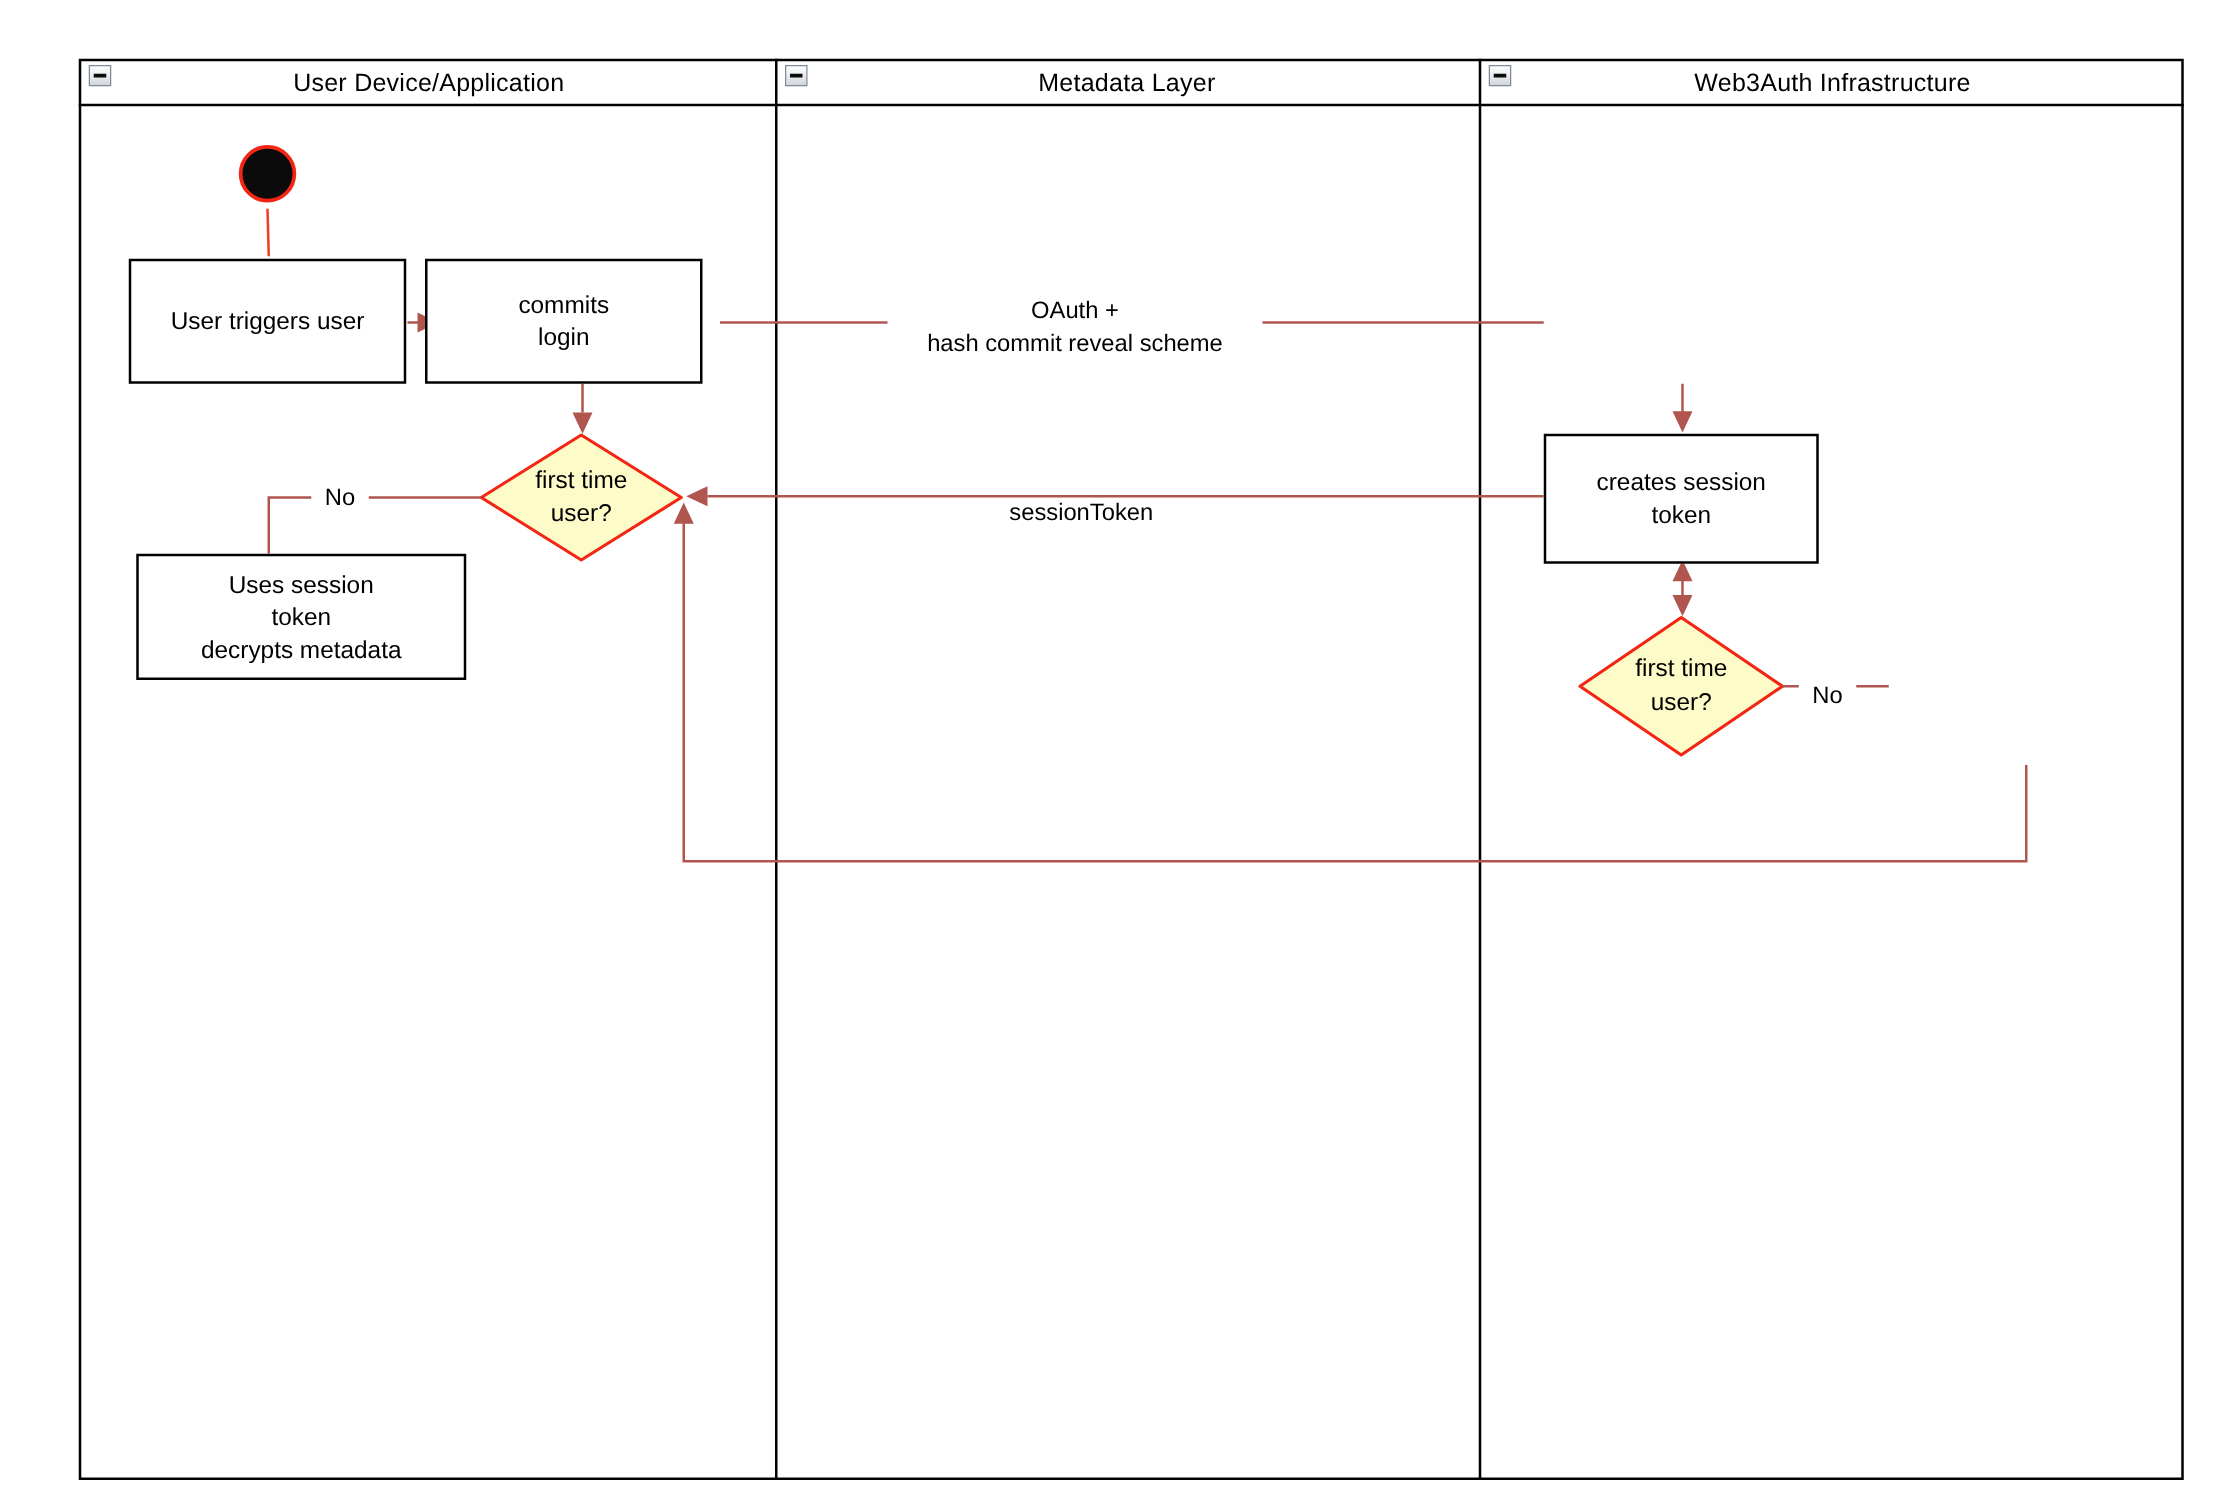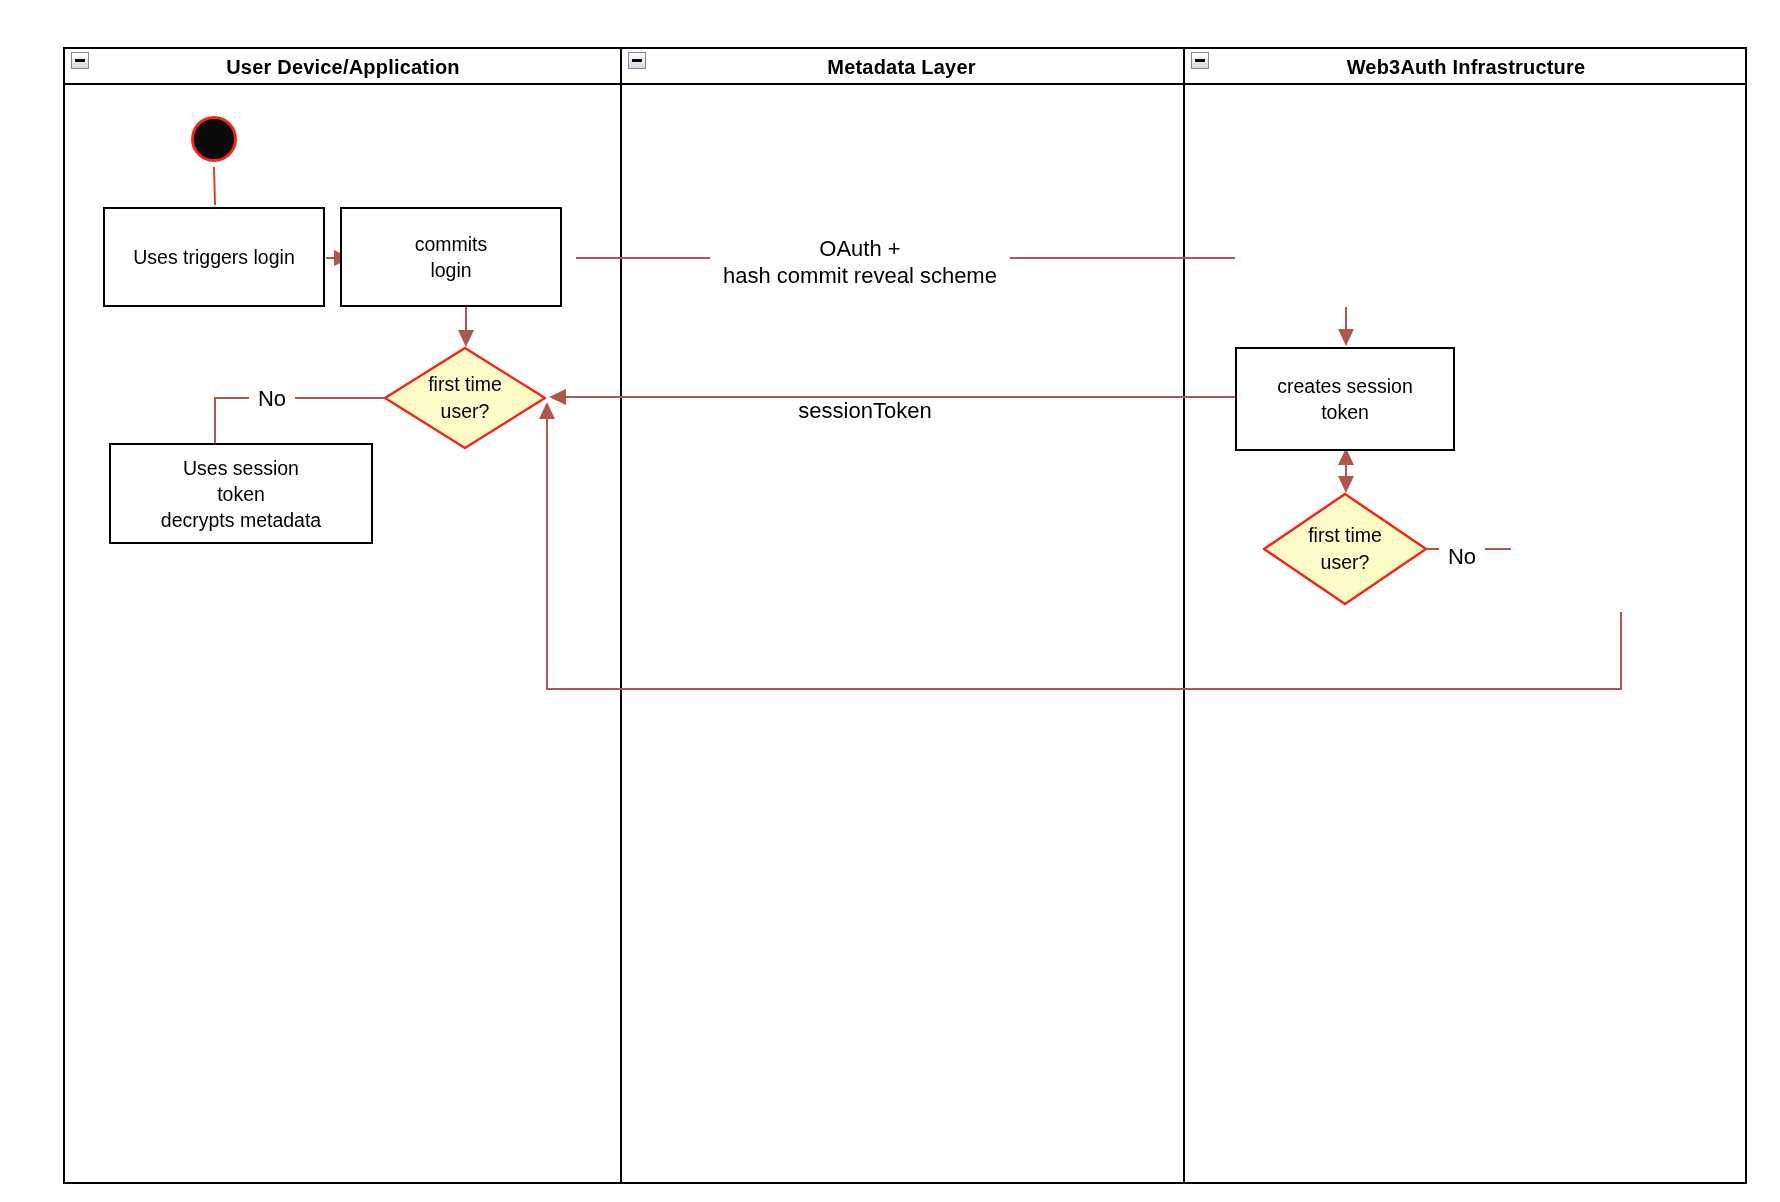--- a/index.html
+++ b/index.html
@@ -10,21 +10,21 @@
   *{margin:0;padding:0;box-sizing:border-box}
   html,body{background:#fff}
   body{font-family:"Liberation Sans","DejaVu Sans",sans-serif;color:var(--ink)}
   .canvas{position:relative;width:1780px;height:1202px;background:#fff;overflow:hidden}
 
   
   .frame{position:absolute;left:63px;top:47px;width:1684px;height:1137px;border:2px solid var(--ink)}
   .vsep{position:absolute;top:47px;width:2px;height:1137px;background:var(--ink)}
   .hsep{position:absolute;left:63px;top:83px;width:1684px;height:2px;background:var(--ink)}
   .lane-title{position:absolute;top:53px;height:28px;display:flex;align-items:center;justify-content:center;
-    font-size:20px;font-weight:bold;letter-spacing:.2px}
+    font-size:20px;font-weight:normal;letter-spacing:.2px}
   .collapse{position:absolute;width:18px;height:17px;border:1px solid var(--icon-border);
     background:linear-gradient(#ffffff,var(--icon-bg));display:flex;align-items:center;justify-content:center}
   .minus{width:10px;height:3px;background:#0a0a0a}
 
   
   svg.wires{position:absolute;left:0;top:0;width:1780px;height:1202px;pointer-events:none}
   .edge{stroke:var(--connector);stroke-width:2;fill:none}
   .estart{stroke:var(--edge-bright);stroke-width:2;fill:none}
   .head{fill:var(--connector);stroke:none}
   .diamond{fill:var(--diamond-fill);stroke:var(--diamond-stroke);stroke-width:2.5;stroke-linejoin:round}
@@ -32,21 +32,21 @@
   
   .node{position:absolute;background:#fff;border:2px solid var(--ink);display:flex;align-items:center;
     justify-content:center;text-align:center;font-size:19.5px;line-height:26px;white-space:pre-line}
   .start{position:absolute;left:191px;top:116px;width:46px;height:46px;border-radius:50%;
     background:var(--start-fill);border:3px solid var(--diamond-stroke)}
   .dtext{position:absolute;display:flex;align-items:center;justify-content:center;text-align:center;
     font-size:19.5px;line-height:27px;white-space:pre-line}
 
   
   .edge-label{position:absolute;display:flex;align-items:center;justify-content:center;text-align:center;
-    font-size:22px;line-height:27px;white-space:pre-line}
+    font-size:19px;line-height:27px;white-space:pre-line}
   .opaque{background:#fff}
 
   #n-user-triggers{left:103px;top:207px;width:222px;height:100px}
   #n-commits{left:340px;top:207px;width:222px;height:100px}
   #n-verifies{left:1235px;top:208px;width:220px;height:99px}
   #n-creates{left:1235px;top:347px;width:220px;height:104px}
   #n-retrieves{left:1511px;top:494px;width:220px;height:118px}
   #n-uses-session{left:109px;top:443px;width:264px;height:101px}
   #d1-text{left:395px;top:370px;width:140px;height:56px}
   #d2-text{left:1275px;top:521px;width:140px;height:56px}
@@ -136,21 +136,21 @@
 
     <g>
       <line class="edge" x1="1235" y1="397" x2="566" y2="397"></line>
       <polygon class="head" points="549,397 566,389 566,405"></polygon>
     </g>
   </svg>
 
   <div class="start"></div>
 
   <div class="node" id="n-user-triggers">
-    <span>Uses triggers login</span>
+    <span>User triggers user</span>
   </div>
   <div class="node" id="n-commits">
     <span>commits
 login</span>
   </div>
   <div class="node" id="n-creates">
     <span>creates session
 token</span>
   </div>
   <div class="node" id="n-uses-session">

